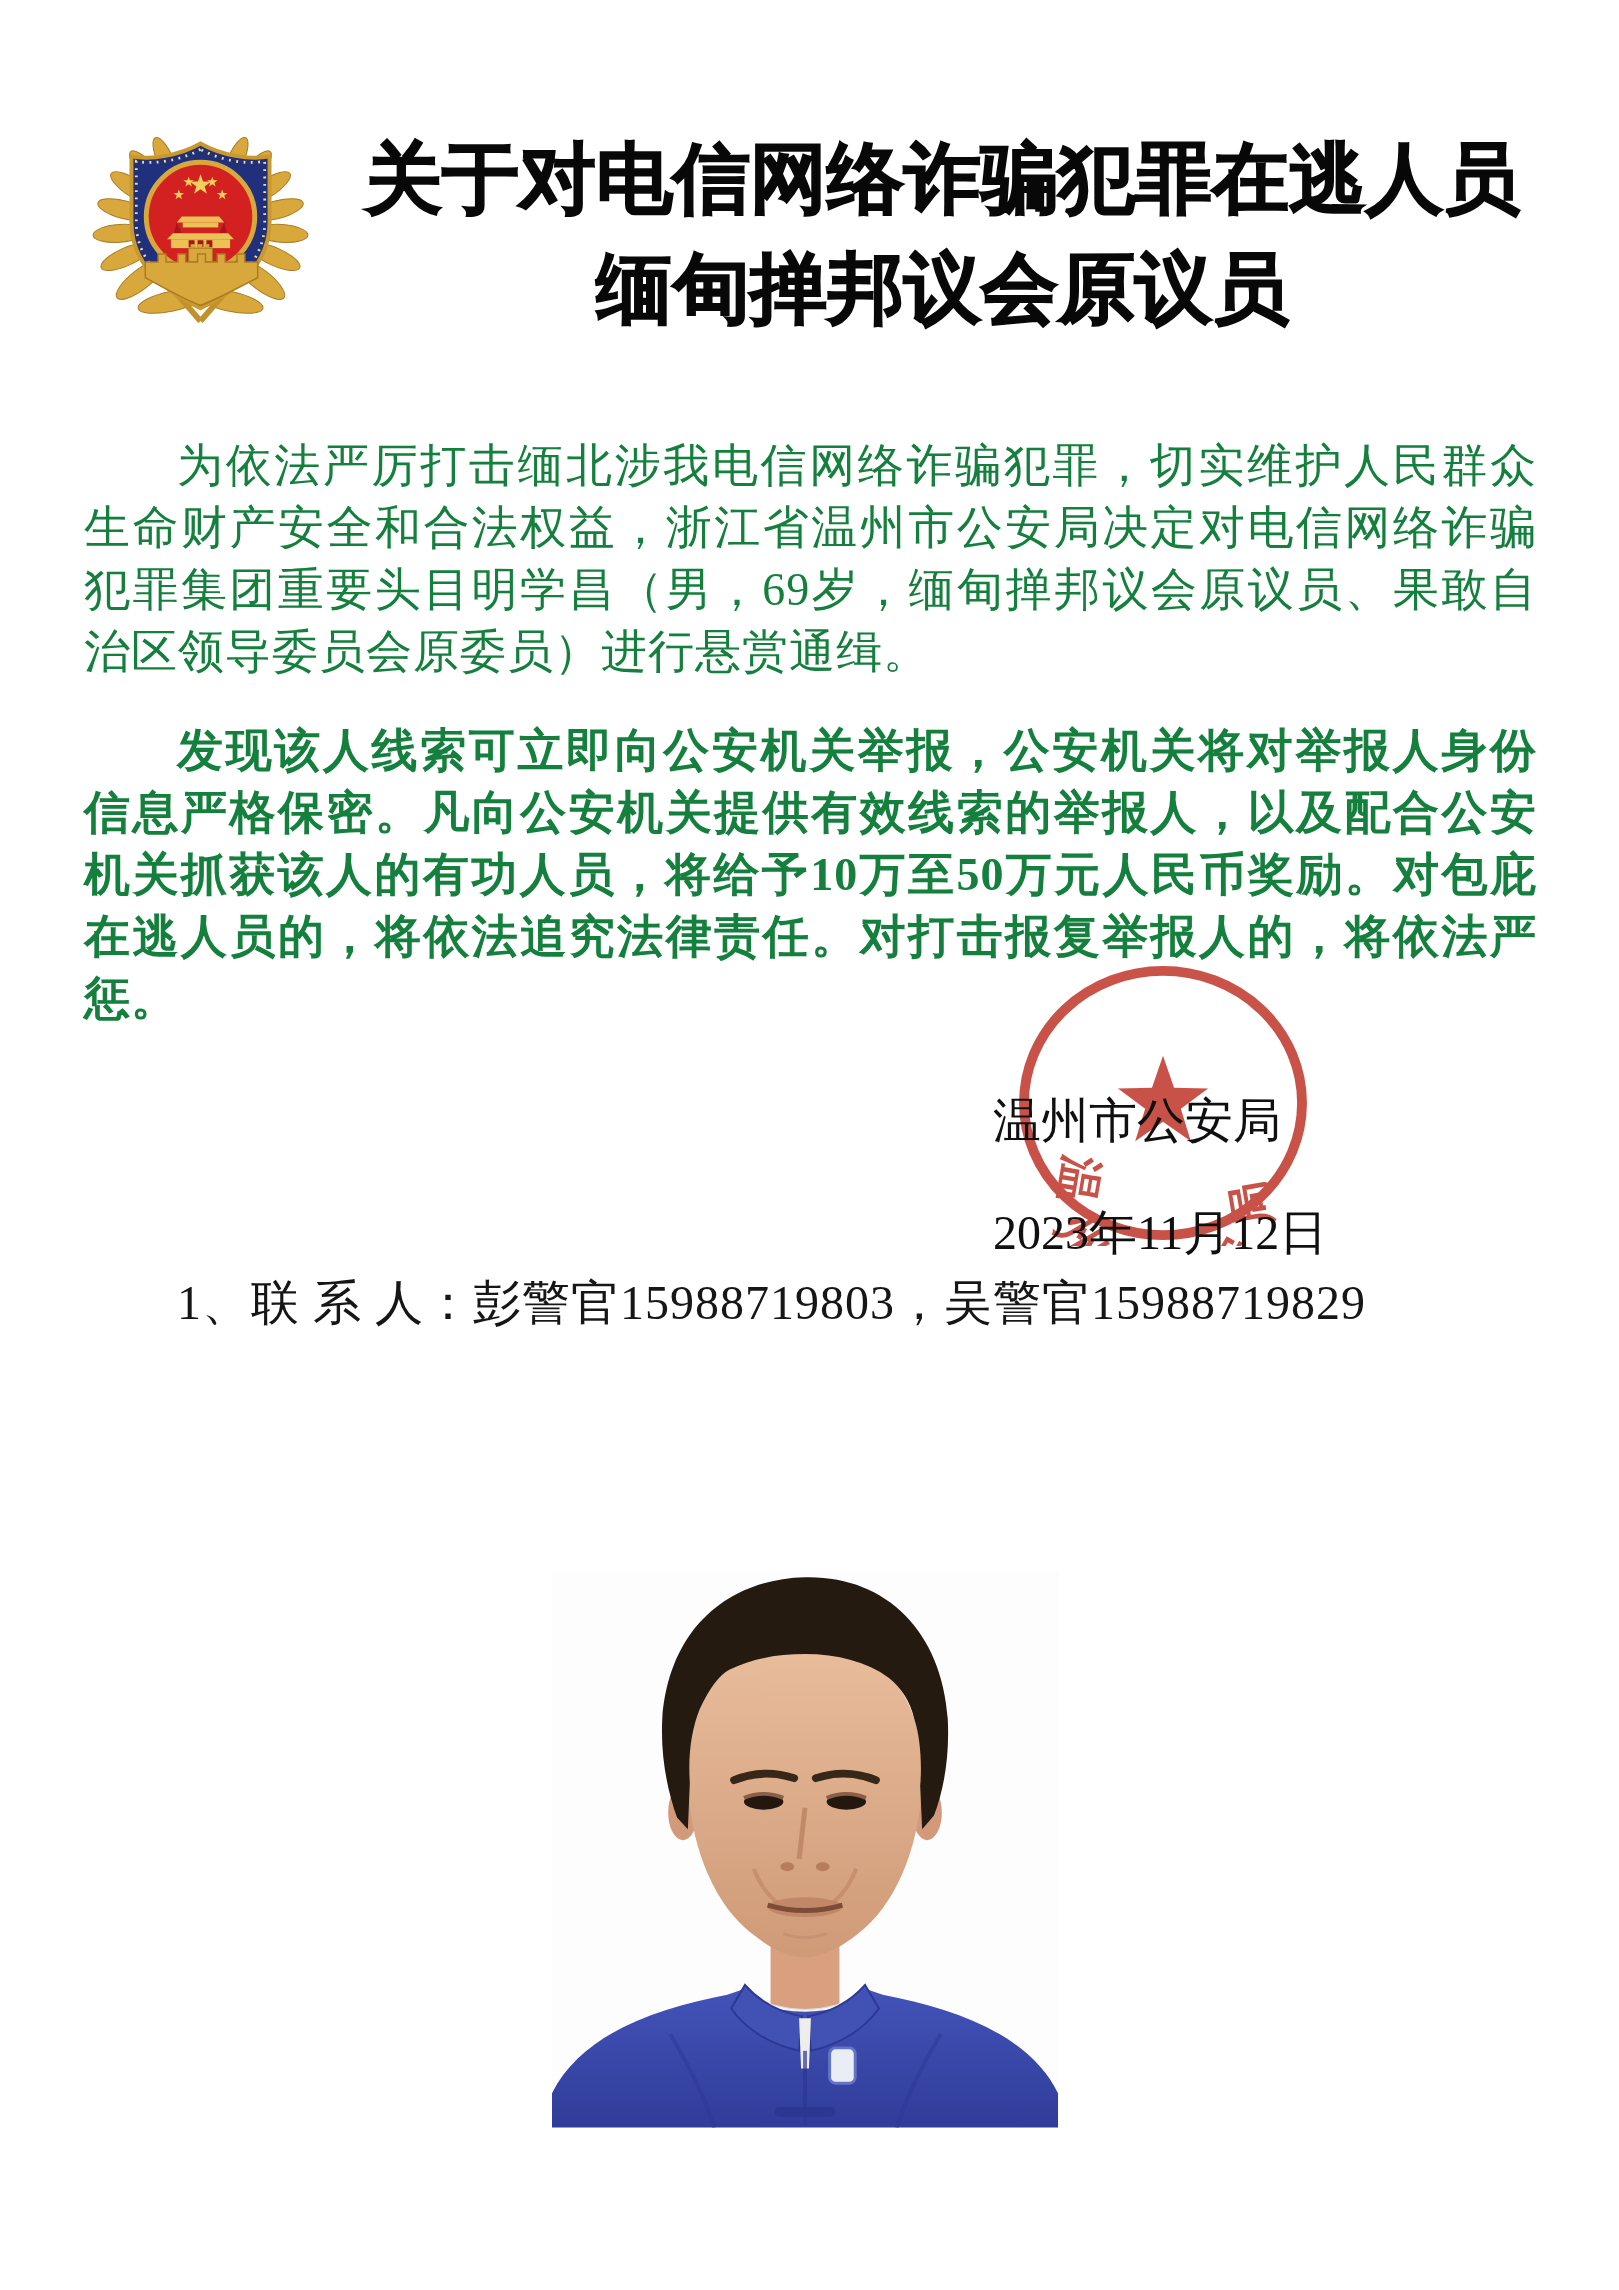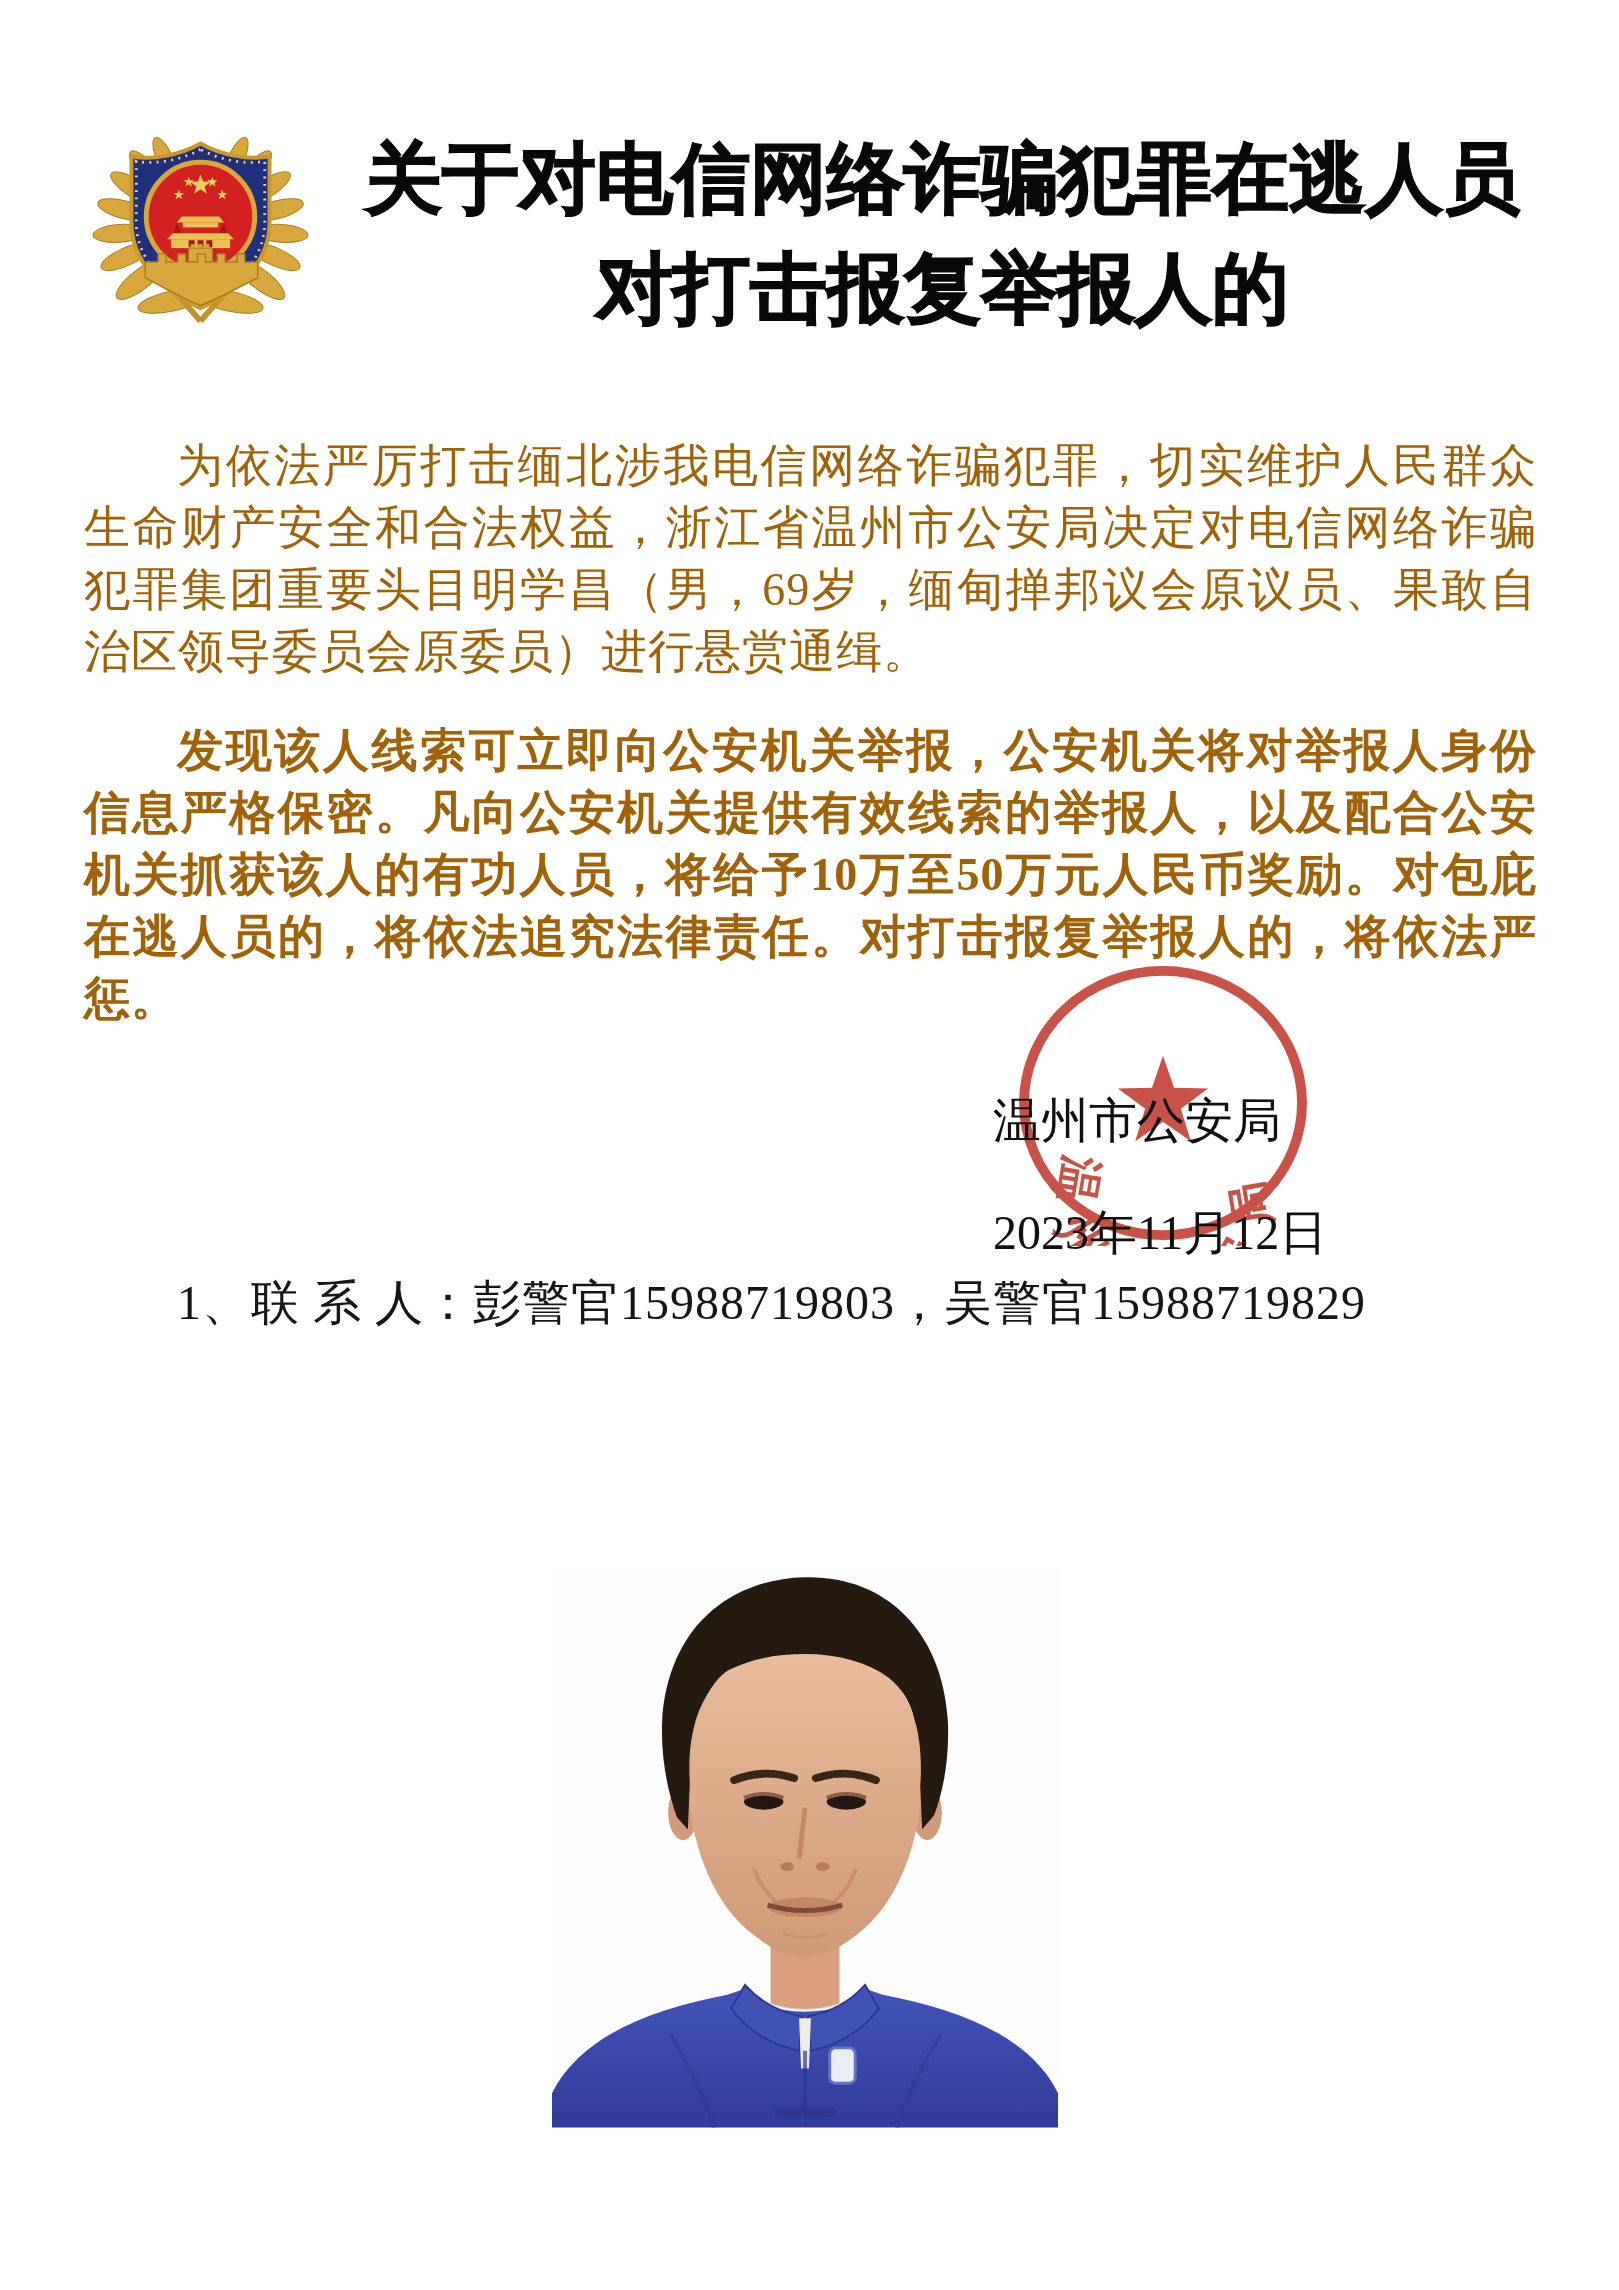--- a/index.html
+++ b/index.html
@@ -8,21 +8,21 @@
     font-family:"Liberation Serif","DejaVu Serif",serif;color:#141414;overflow:hidden;
   }
   .emblem{position:absolute;left:86px;top:114px;width:229px;height:215px;}
   .title{
     position:absolute;left:325px;top:124px;width:1235px;text-align:center;
     font-size:77px;font-weight:700;line-height:110px;color:#080808;
     -webkit-text-stroke:1.5px #080808;
   }
   .para{
     position:absolute;left:84px;width:1453px;font-size:46px;line-height:62px;
-    letter-spacing:1px;text-align:justify;text-indent:93px;color:#a16207;
+    letter-spacing:1px;text-align:justify;text-indent:93px;color:#15803d;
   }
   #para1{top:435px;}
   #para2{top:720px;font-weight:bold;}
   .seal{position:absolute;left:1015px;top:965px;width:296px;height:281px;}
   .sig-issuer{position:absolute;left:993px;top:1089px;font-size:48px;color:#101010;}
   .sig-date{position:absolute;left:993px;top:1201px;font-size:48px;color:#101010;}
   .contacts{
     position:absolute;left:84px;top:1269px;width:1453px;font-size:48px;
     line-height:67px;letter-spacing:1px;color:#161616;text-align:justify;
   }
@@ -89,21 +89,21 @@
       <rect x="106" y="132" width="5" height="4" fill="#d9a83c"></rect>
       <rect x="113" y="132" width="5" height="4" fill="#d9a83c"></rect>
       <rect x="120" y="132" width="5" height="4" fill="#d9a83c"></rect>
       <rect x="104" y="136" width="24" height="14" fill="#d9a83c" stroke="#a97c22"></rect>
       <path d="M60,150 h13 v-8 h8 v8 h12 v-8 h8 v8 h12 v-8 h8 v8 h12 v-8 h8 v8 h12 v-8 h8 v8 h13 v16 C150,178 133,188 116,194 C99,188 82,178 60,166 Z" fill="#d9a83c" stroke="#a97c22" stroke-width="1.5"></path>
     </g>
   </svg>
 
   <div class="title">
     <div>关于对电信网络诈骗犯罪在逃人员</div>
-    <div>对打击报复举报人的</div>
+    <div>缅甸掸邦议会原议员</div>
   </div>
 
   <div class="para" id="para1">为依法严厉打击缅北涉我电信网络诈骗犯罪，切实维护人民群众生命财产安全和合法权益，浙江省温州市公安局决定对电信网络诈骗犯罪集团重要头目明学昌（男，69岁，缅甸掸邦议会原议员、果敢自治区领导委员会原委员）进行悬赏通缉。</div>
   <div class="para" id="para2">发现该人线索可立即向公安机关举报，公安机关将对举报人身份信息严格保密。凡向公安机关提供有效线索的举报人，以及配合公安机关抓获该人的有功人员，将给予10万至50万元人民币奖励。对包庇在逃人员的，将依法追究法律责任。对打击报复举报人的，将依法严惩。</div>
 
   <svg class="seal" viewBox="0 0 300 285">
     <g opacity="0.88">
       <ellipse cx="150" cy="140" rx="141" ry="134" fill="none" stroke="#c23b2f" stroke-width="10"></ellipse>
       <path id="sealArcPath" d="M 59.1,192.5 A 105 105 0 1 0 240.9,192.5" fill="none"></path>
       <text class="seal-arc-text" font-size="47" fill="#c23b2f" letter-spacing="26">

